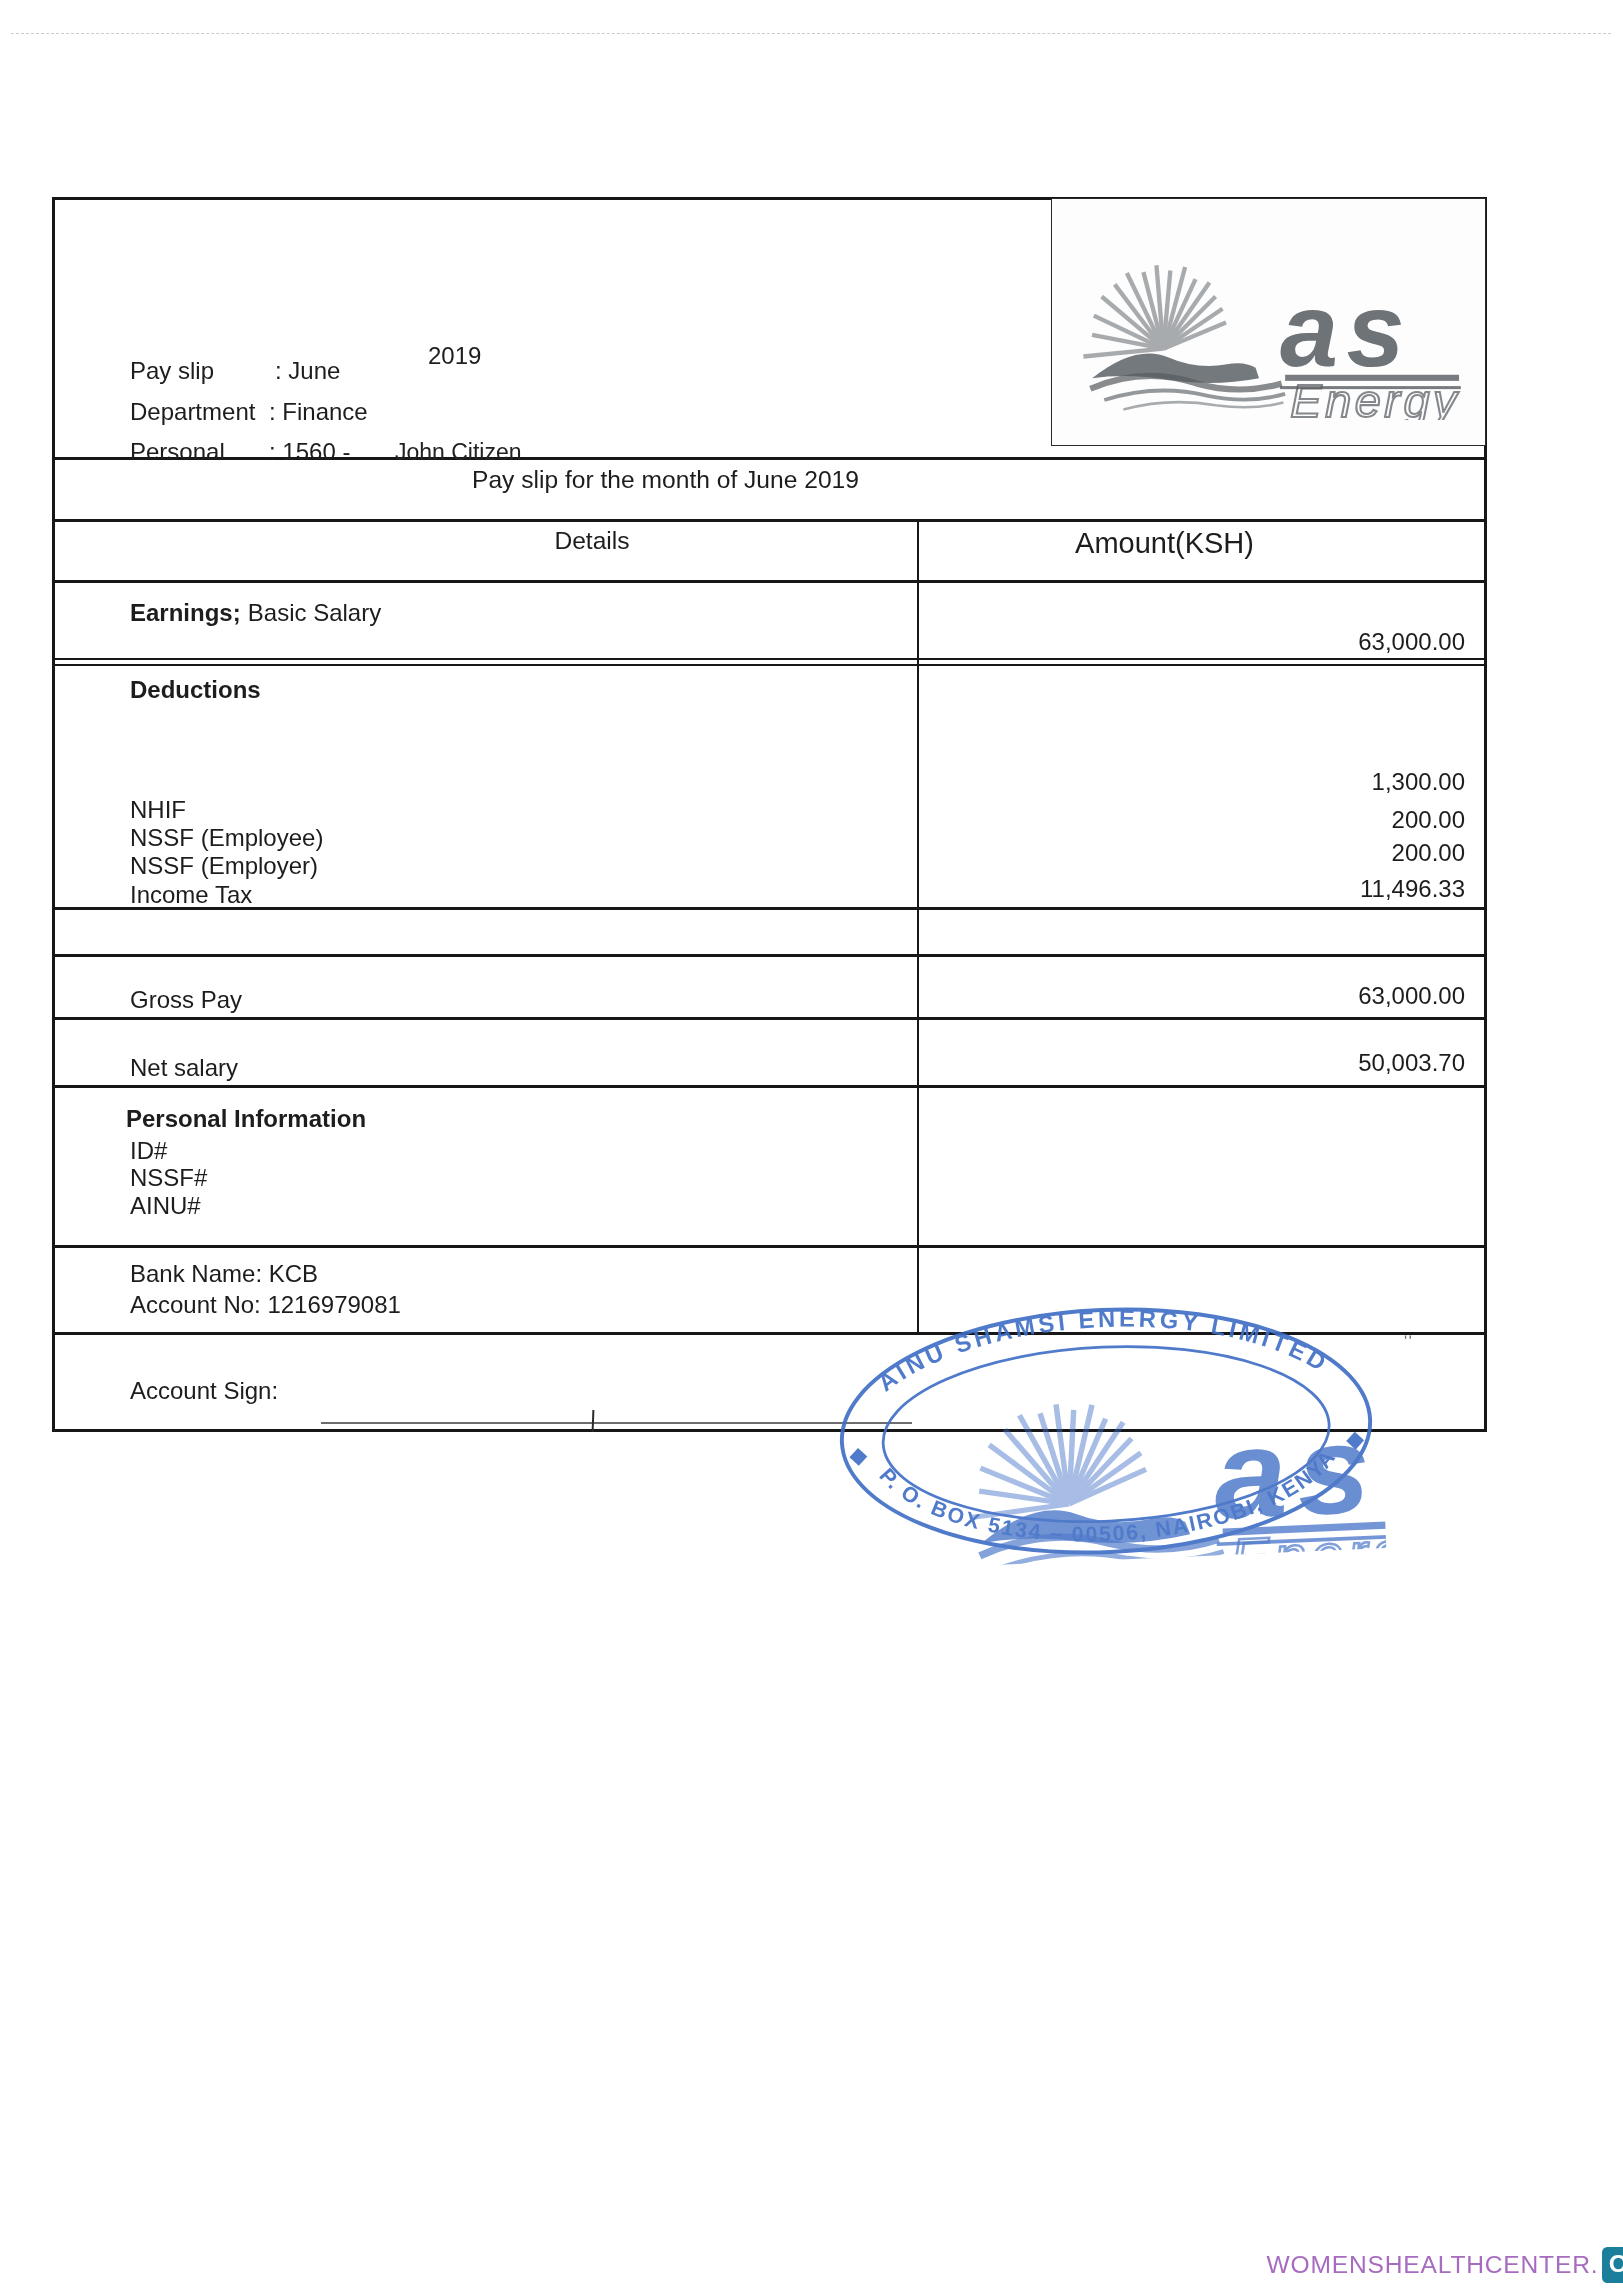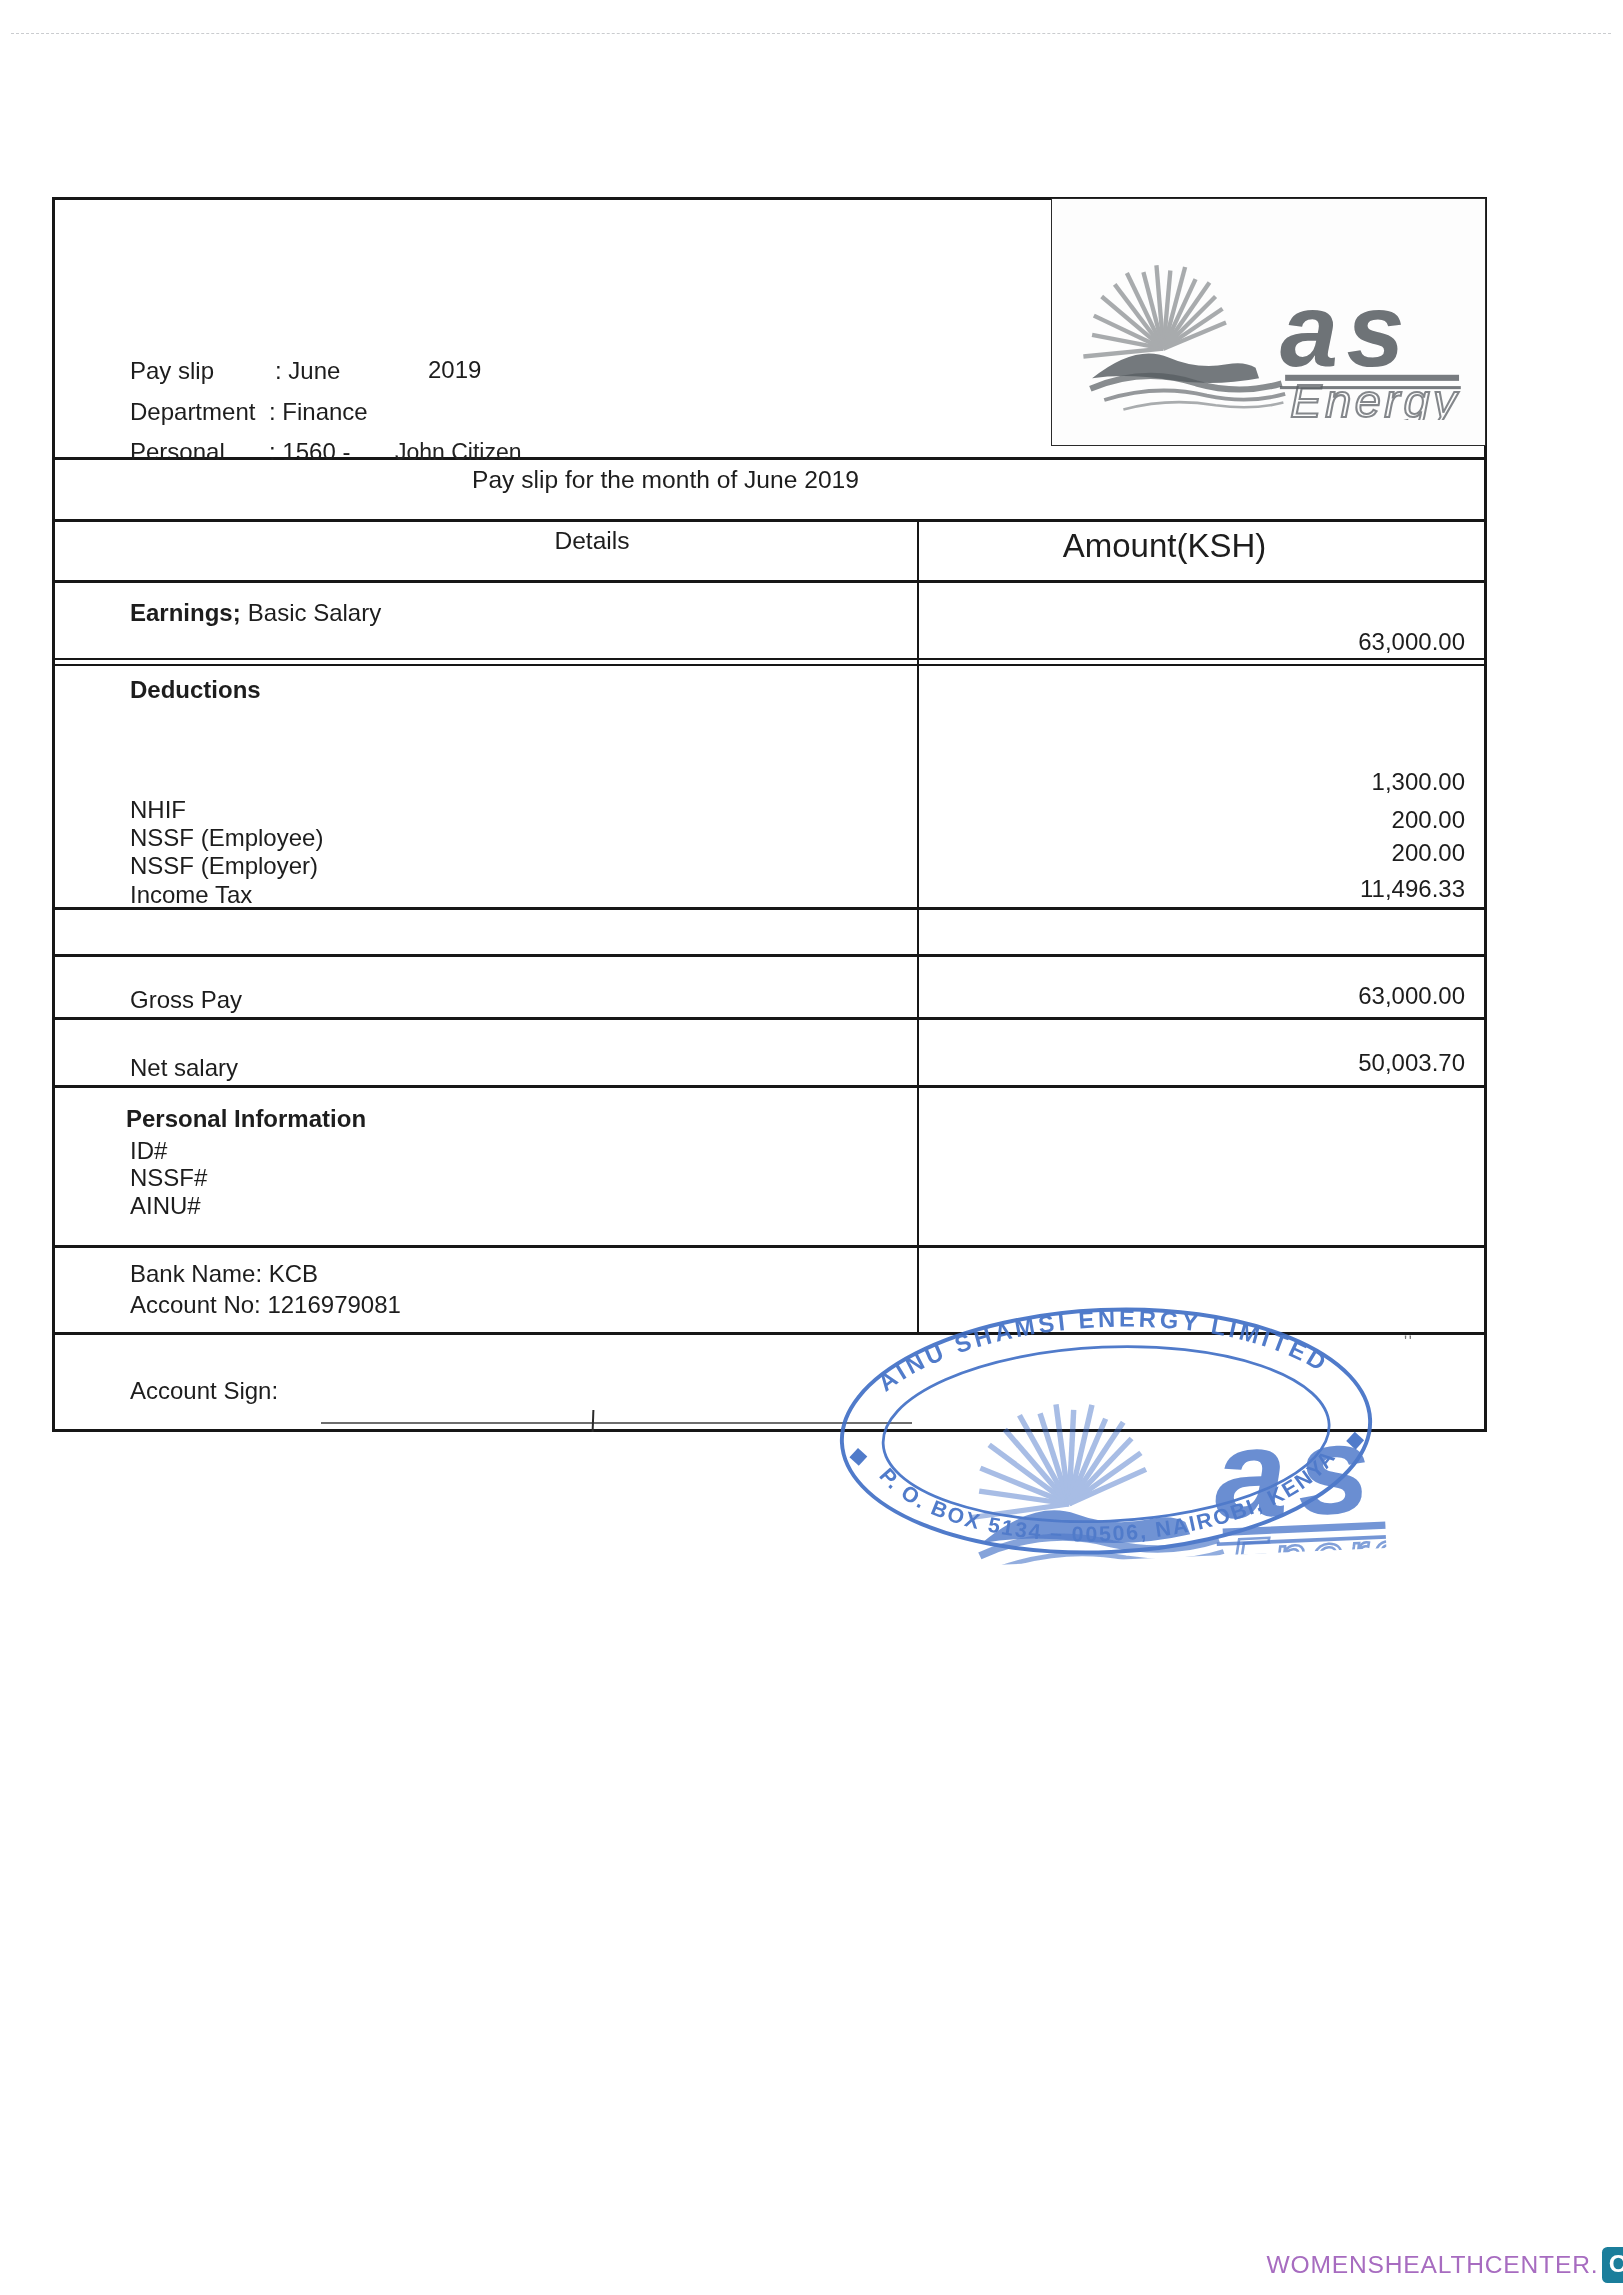--- a/index.html
+++ b/index.html
@@ -23,21 +23,21 @@
     border:1.6px solid #2a2a2a;background:#fdfdfd;
   }
   .t{position:absolute;font-size:24px;line-height:27px;white-space:nowrap;}
   .b{font-weight:bold;}
   .amt{position:absolute;right:19px;font-size:24px;line-height:27px;text-align:right;white-space:nowrap;}
   #titlerow{position:absolute;top:266px;left:0;width:100%;text-align:center;
     padding-right:208px;box-sizing:border-box;font-size:24.6px;}
   #col-details{position:absolute;top:327px;left:0;width:998px;text-align:center;
     padding-left:76px;box-sizing:border-box;font-size:24.6px;}
   #col-amount{position:absolute;top:327px;left:865px;width:568px;text-align:center;
-    padding-right:79px;box-sizing:border-box;font-size:33px;}
+    padding-right:79px;box-sizing:border-box;font-size:29px;}
   #sigline{position:absolute;left:266px;top:1222px;width:591px;height:1.6px;background:#6d6d6d;}
   #sigtick{position:absolute;left:537px;top:1210px;width:1.6px;height:22px;background:#2b2b2b;transform:rotate(2deg);}
   #sigmarks{position:absolute;left:1349px;top:1133px;font-size:16px;color:#737373;letter-spacing:1.6px;}
   #empcomma{position:absolute;left:452px;top:258px;font-size:20.6px;color:#555;}
   
   .empname{font-size:23px;color:#222;}
   
   .aslogo-gray{color:#565b60;}
   
   #stampwrap{left:831px;top:1302px;width:550px;height:258px;transform:rotate(-2.5deg);}
@@ -111,21 +111,21 @@
     <div id="vline"></div>
 
     <div id="logobox">
       <svg class="aslogo-gray" width="400" height="200" viewBox="0 0 460 230" style="position:absolute;left:14.3px;top:20.6px">
         <use href="#aslogo"></use>
       </svg>
     </div>
 
     <div class="t" style="left:75px;top:157px">Pay slip</div>
     <div class="t" style="left:220px;top:157px">: June</div>
-    <div class="t" style="left:373px;top:156px">2019</div>
+    <div class="t" style="left:373px;top:142px">2019</div>
 
     <div class="t" style="left:75px;top:198px">Department</div>
     <div class="t" style="left:214px;top:198px">: Finance</div>
 
     <div class="t" style="left:75px;top:238px">Personal</div>
     <div class="t" style="left:214px;top:238px">: 1560 -</div>
     <div class="t empname" style="left:340px;top:239px">John Citizen</div>
     <div id="empcomma">ˏ</div>
 
     <div id="titlerow">Pay slip for the month of June 2019</div>

